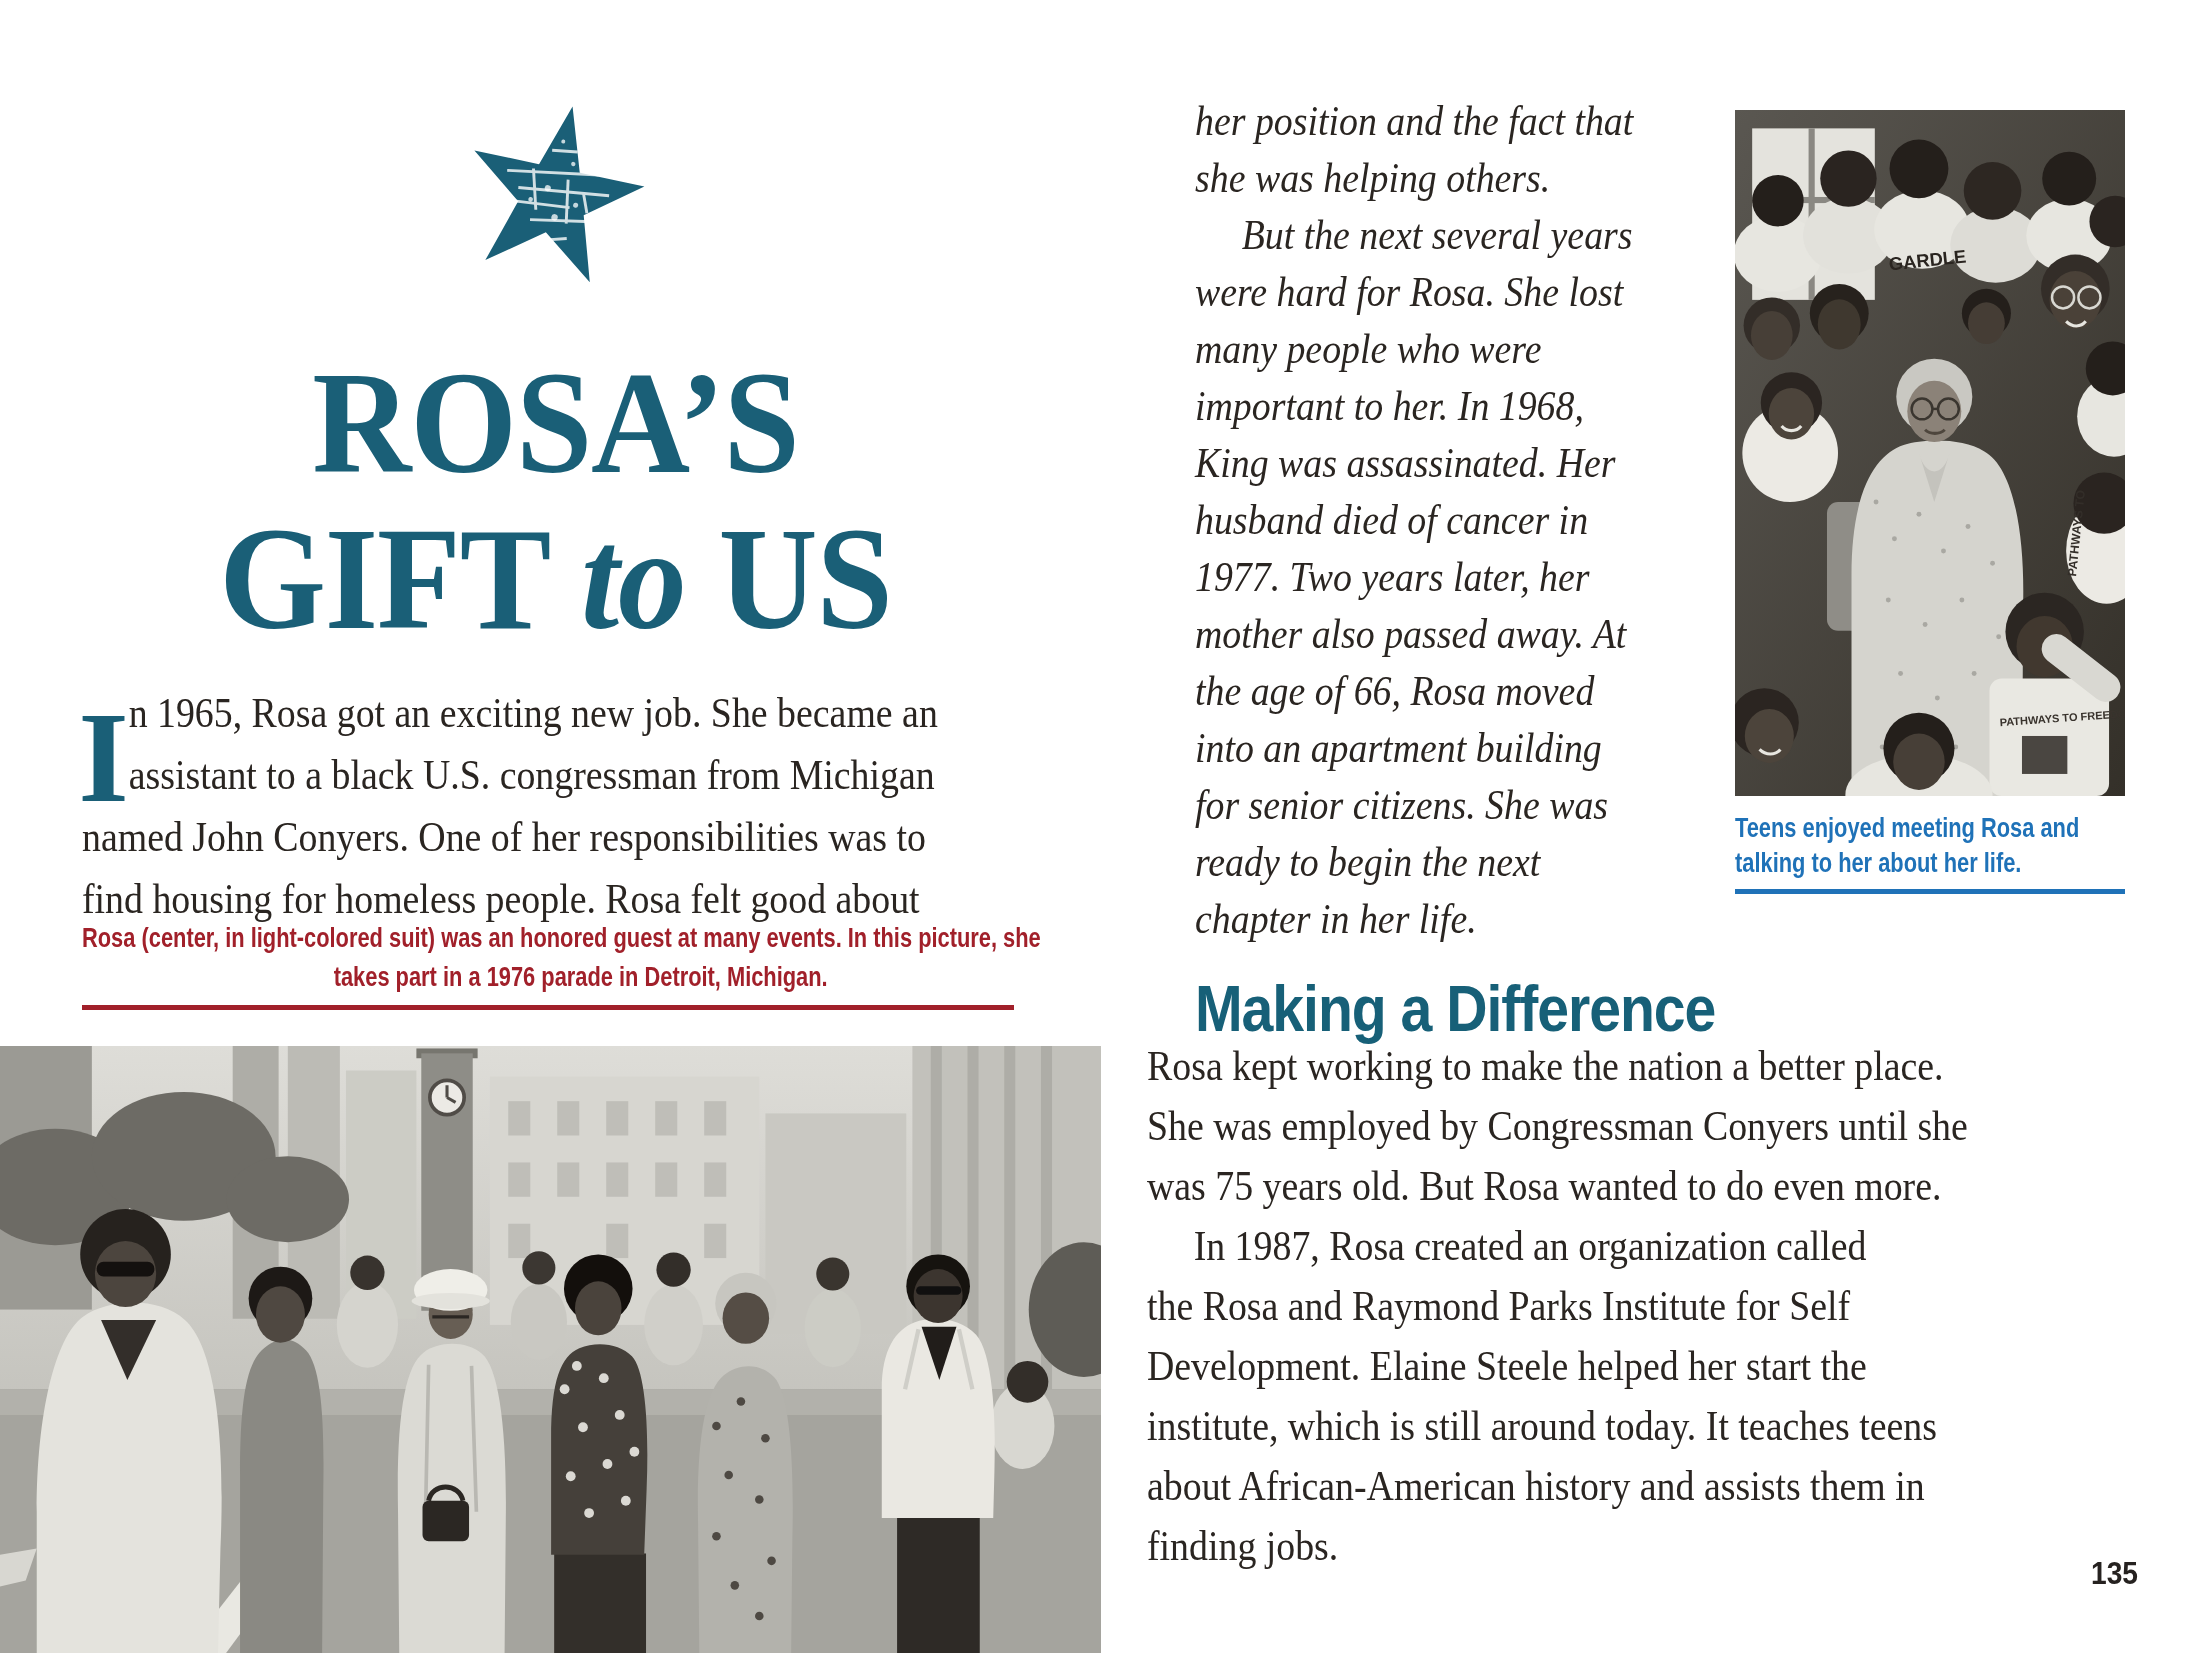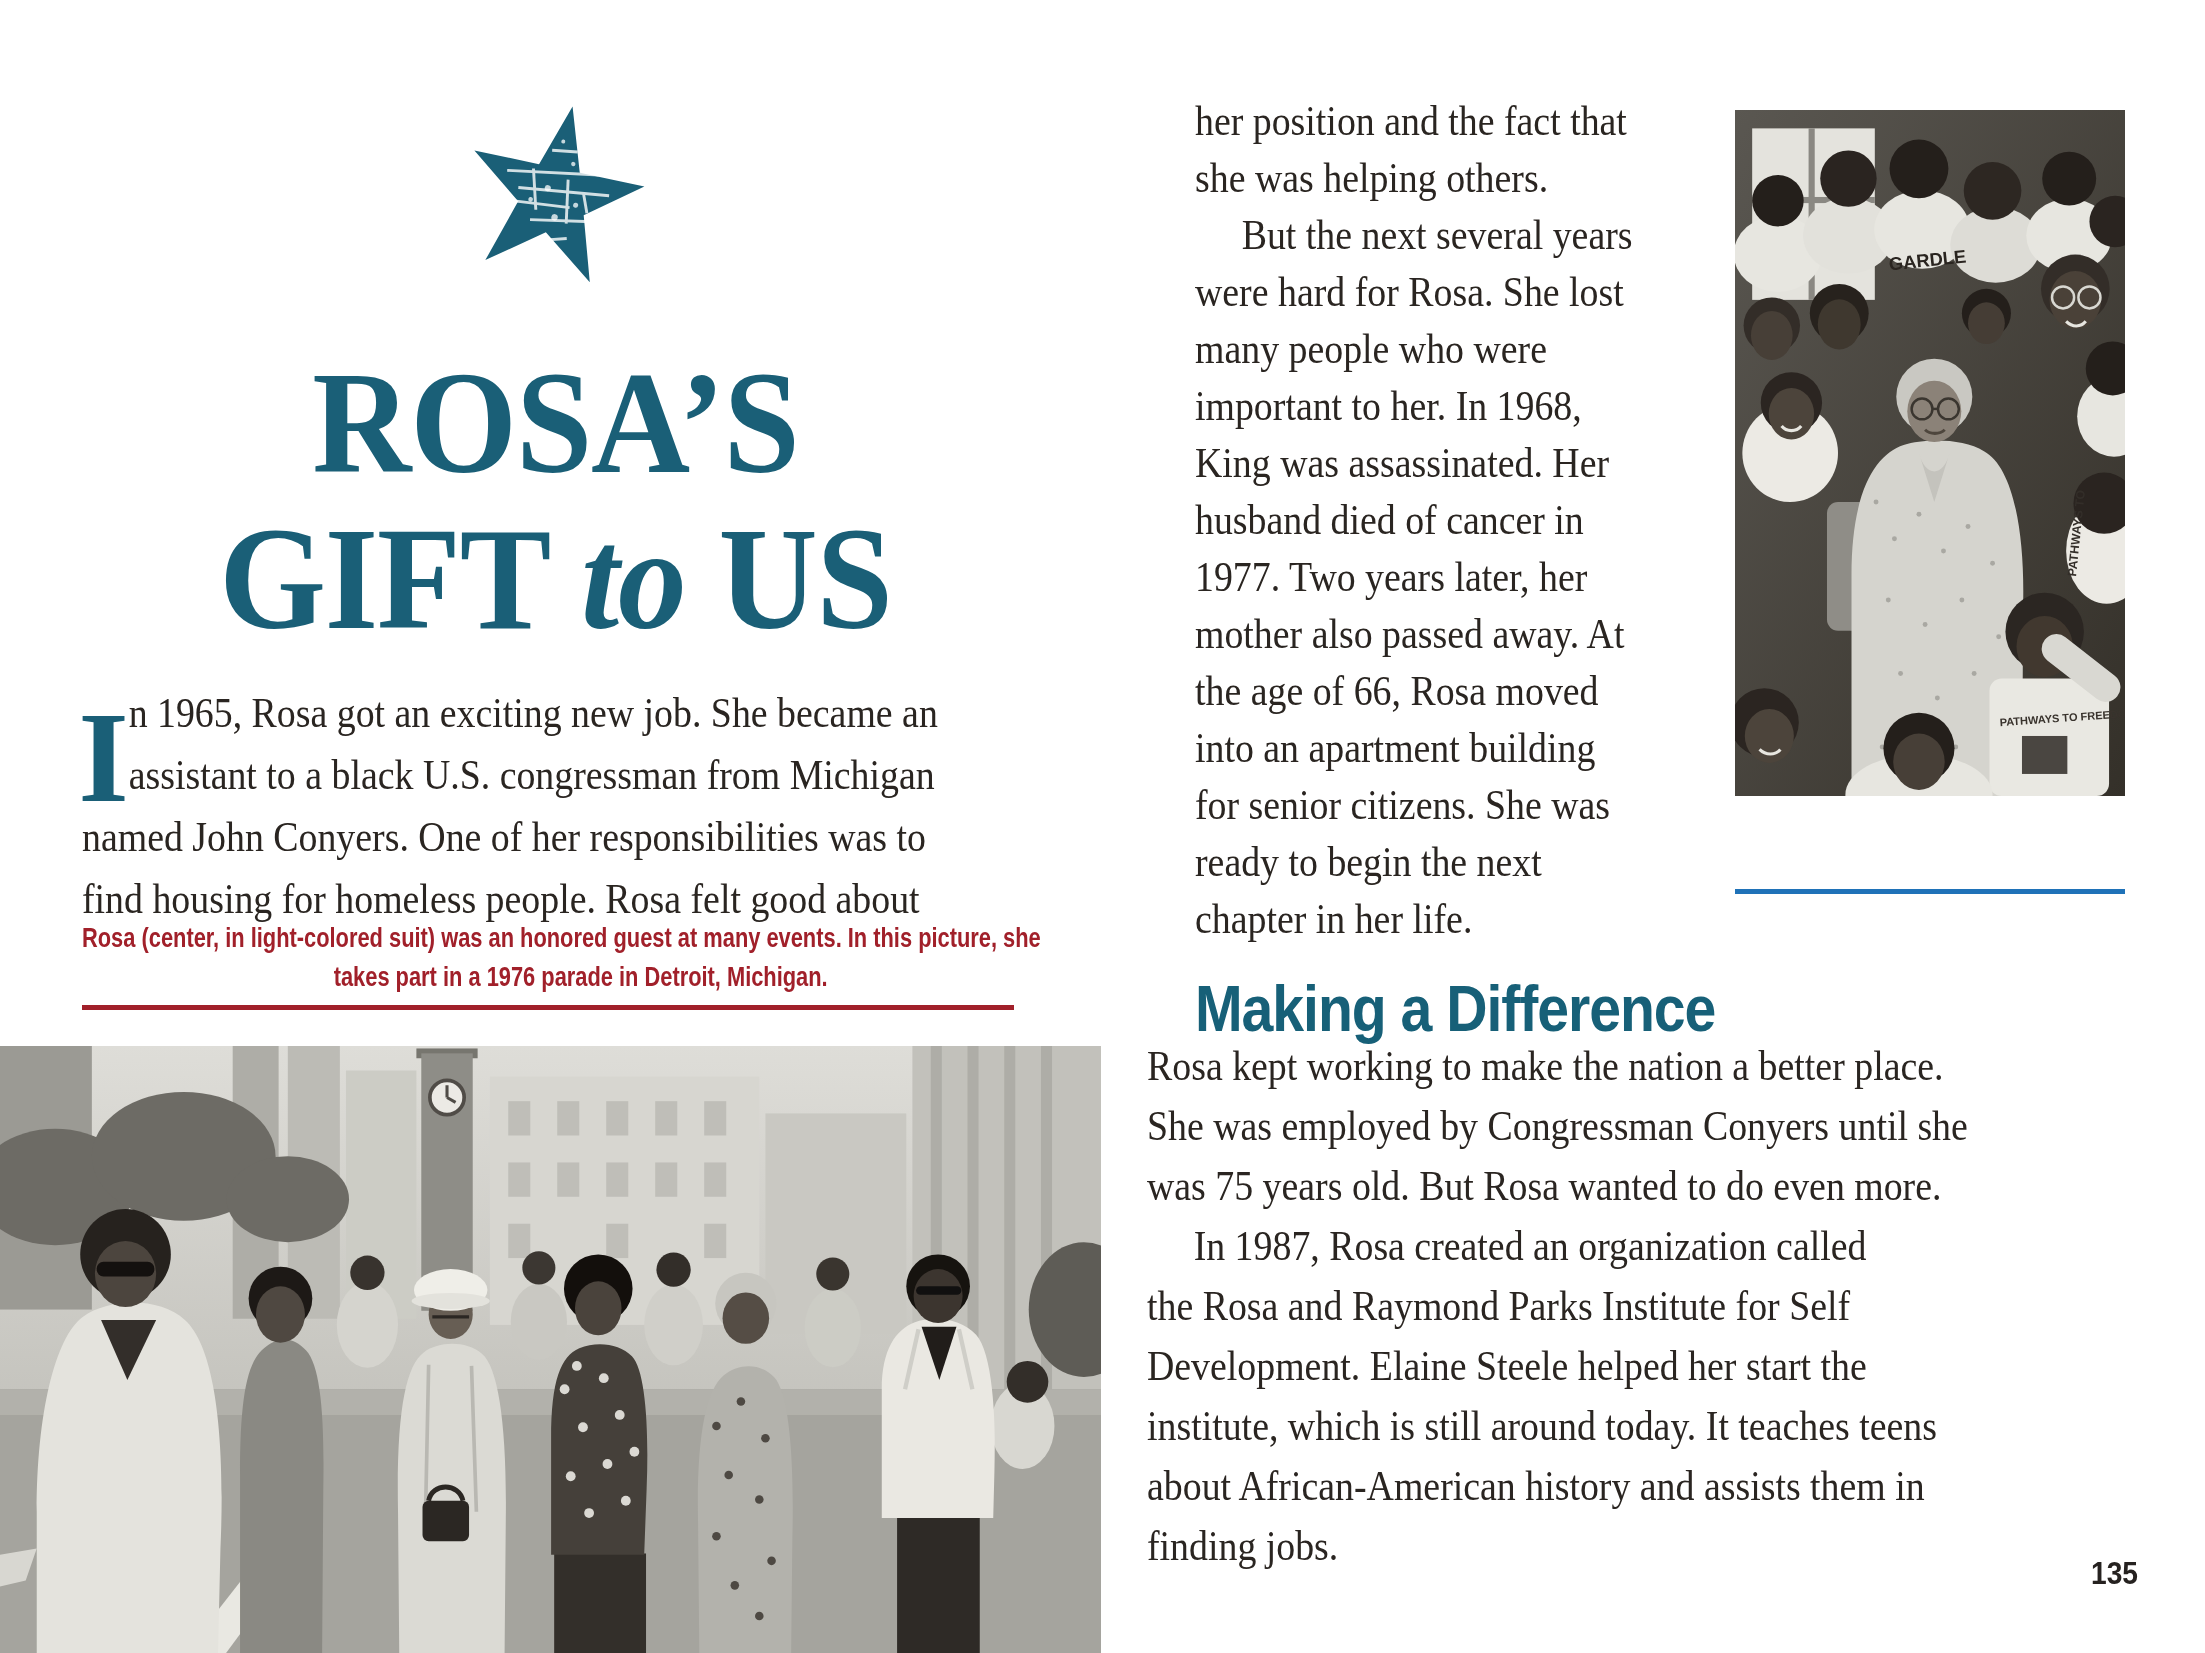--- a/index.html
+++ b/index.html
@@ -32,21 +32,21 @@
   }
   #left-caption { position:absolute; left:82px; top:918px; width:956px; color:#a1202a;text-align:right; }
   .cap-line {
     font-family:"Liberation Sans", sans-serif; font-weight:bold;
     font-size:28px; line-height:39px; white-space:nowrap;
     transform:scaleX(0.78); transform-origin:0 50%;
   }
   #red-rule { position:absolute; left:82px; top:1005px; width:932px; height:4.9px; background:#a1202a; }
   #parade-photo { position:absolute; left:0; top:1046px; width:1101px; height:608px; }
   
-  #rcol { position:absolute; left:1195px; top:92px; width:502px; }
+  #rcol { position:absolute; left:1195px; top:92px; width:502px;font-style:italic; }
   .rcol-line {
     font-size:43px; line-height:57px; white-space:nowrap;
     transform:scaleX(0.88); transform-origin:0 50%;
   }
   .indent { padding-left:53px; }
   #group-photo { position:absolute; left:1735px; top:110px; width:390px; height:686px; }
   #right-caption { position:absolute; left:1735px; top:810px; width:404px; color:#1f72b8; }
   #right-caption .cap-line { line-height:35px; }
   #blue-rule { position:absolute; left:1735px; top:889px; width:390px; height:4.9px; background:#1f72b8; }
   #section-heading {
@@ -356,20 +356,24 @@
       <ellipse cx="300" cy="1118" rx="120" ry="66" fill="#e7e6e0"></ellipse>
       <circle cx="300" cy="1042" r="58" fill="#241f1b"></circle>
       <ellipse cx="300" cy="1064" rx="42" ry="46" fill="#473f37"></ellipse>
       <circle cx="48" cy="1000" r="56" fill="#2b2521"></circle>
       <ellipse cx="56" cy="1022" rx="40" ry="44" fill="#4c443b"></ellipse>
       <path d="M40 1044 C50 1054 66 1054 74 1044" stroke="#e7e6e0" stroke-width="5" fill="none"></path>
       <rect x="520" y="846" width="150" height="48" rx="24" fill="#d9d8d2" transform="rotate(38 520 846)"></rect>
     </g>
   </svg>
 
+  <div id="right-caption">
+    <div class="cap-line">Teens enjoyed meeting Rosa and</div>
+    <div class="cap-line">talking to her about her life.</div>
+  </div>
   <div id="blue-rule"></div>
 
   <div id="section-heading">Making a Difference</div>
   <div id="section">
     <div class="sec-line">Rosa kept working to make the nation a better place.</div>
     <div class="sec-line">She was employed by Congressman Conyers until she</div>
     <div class="sec-line">was 75 years old. But Rosa wanted to do even more.</div>
     <div class="sec-line indent">In 1987, Rosa created an organization called</div>
     <div class="sec-line">the Rosa and Raymond Parks Institute for Self</div>
     <div class="sec-line">Development. Elaine Steele helped her start the</div>

